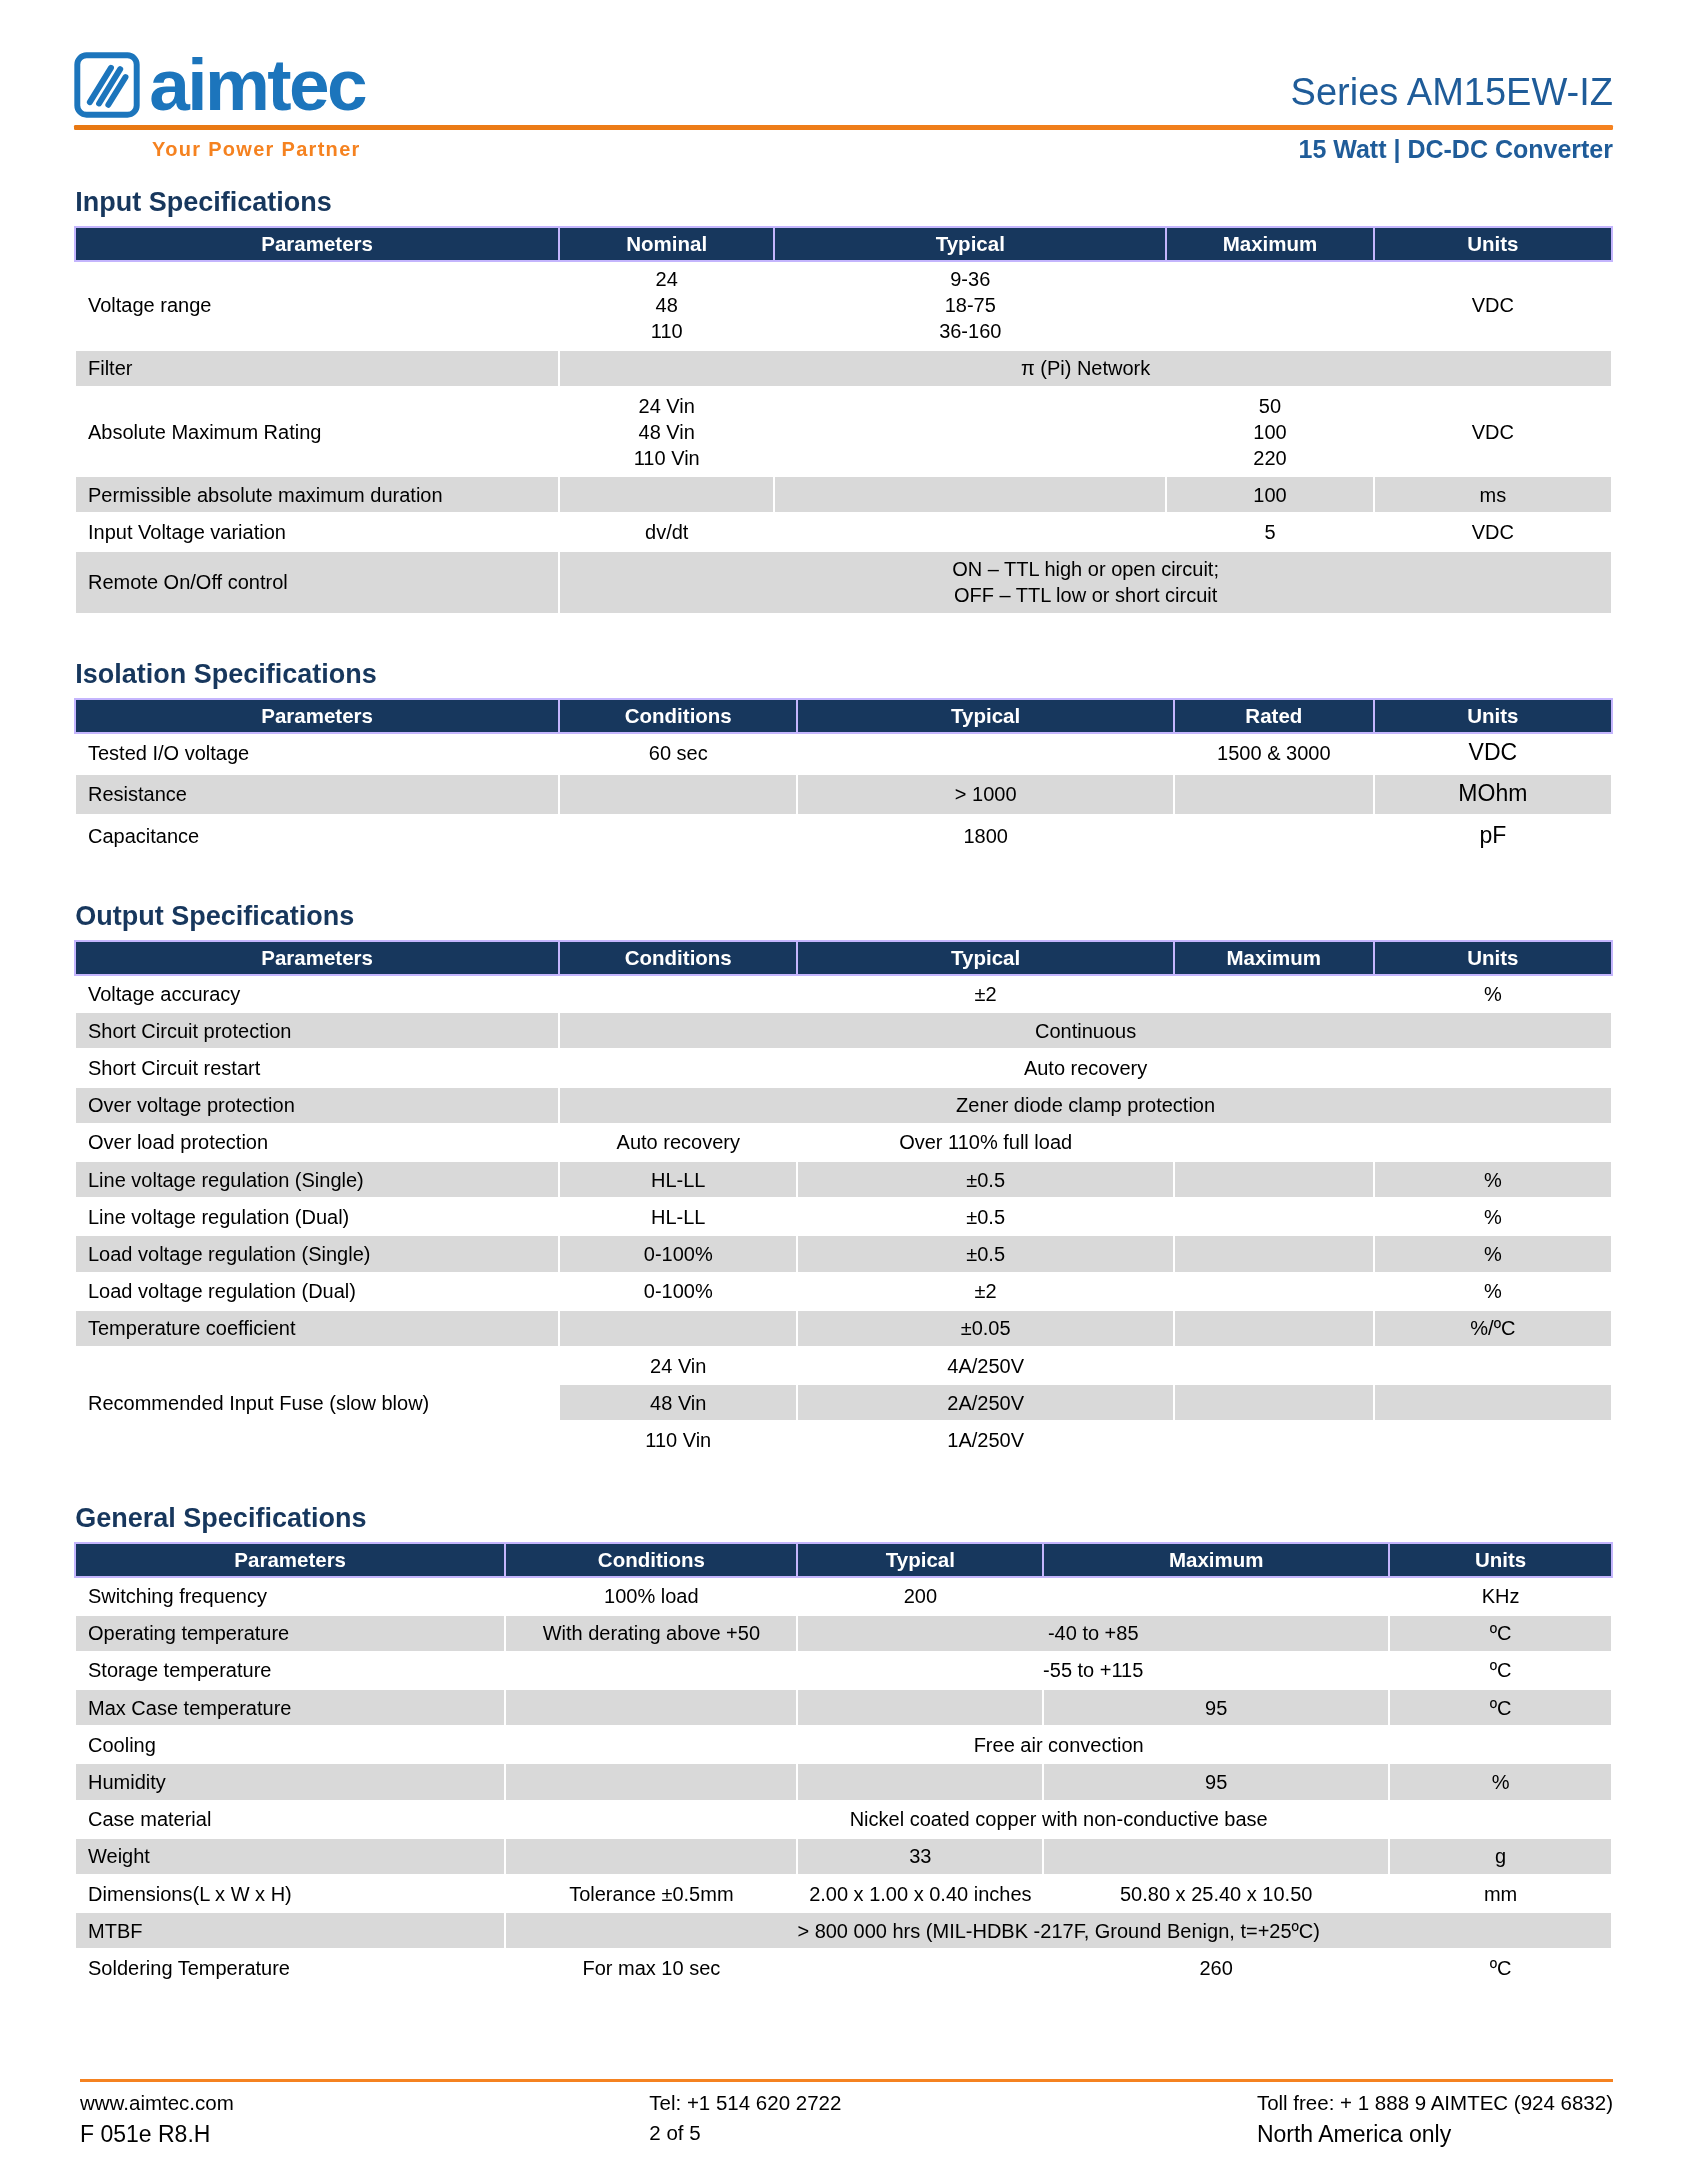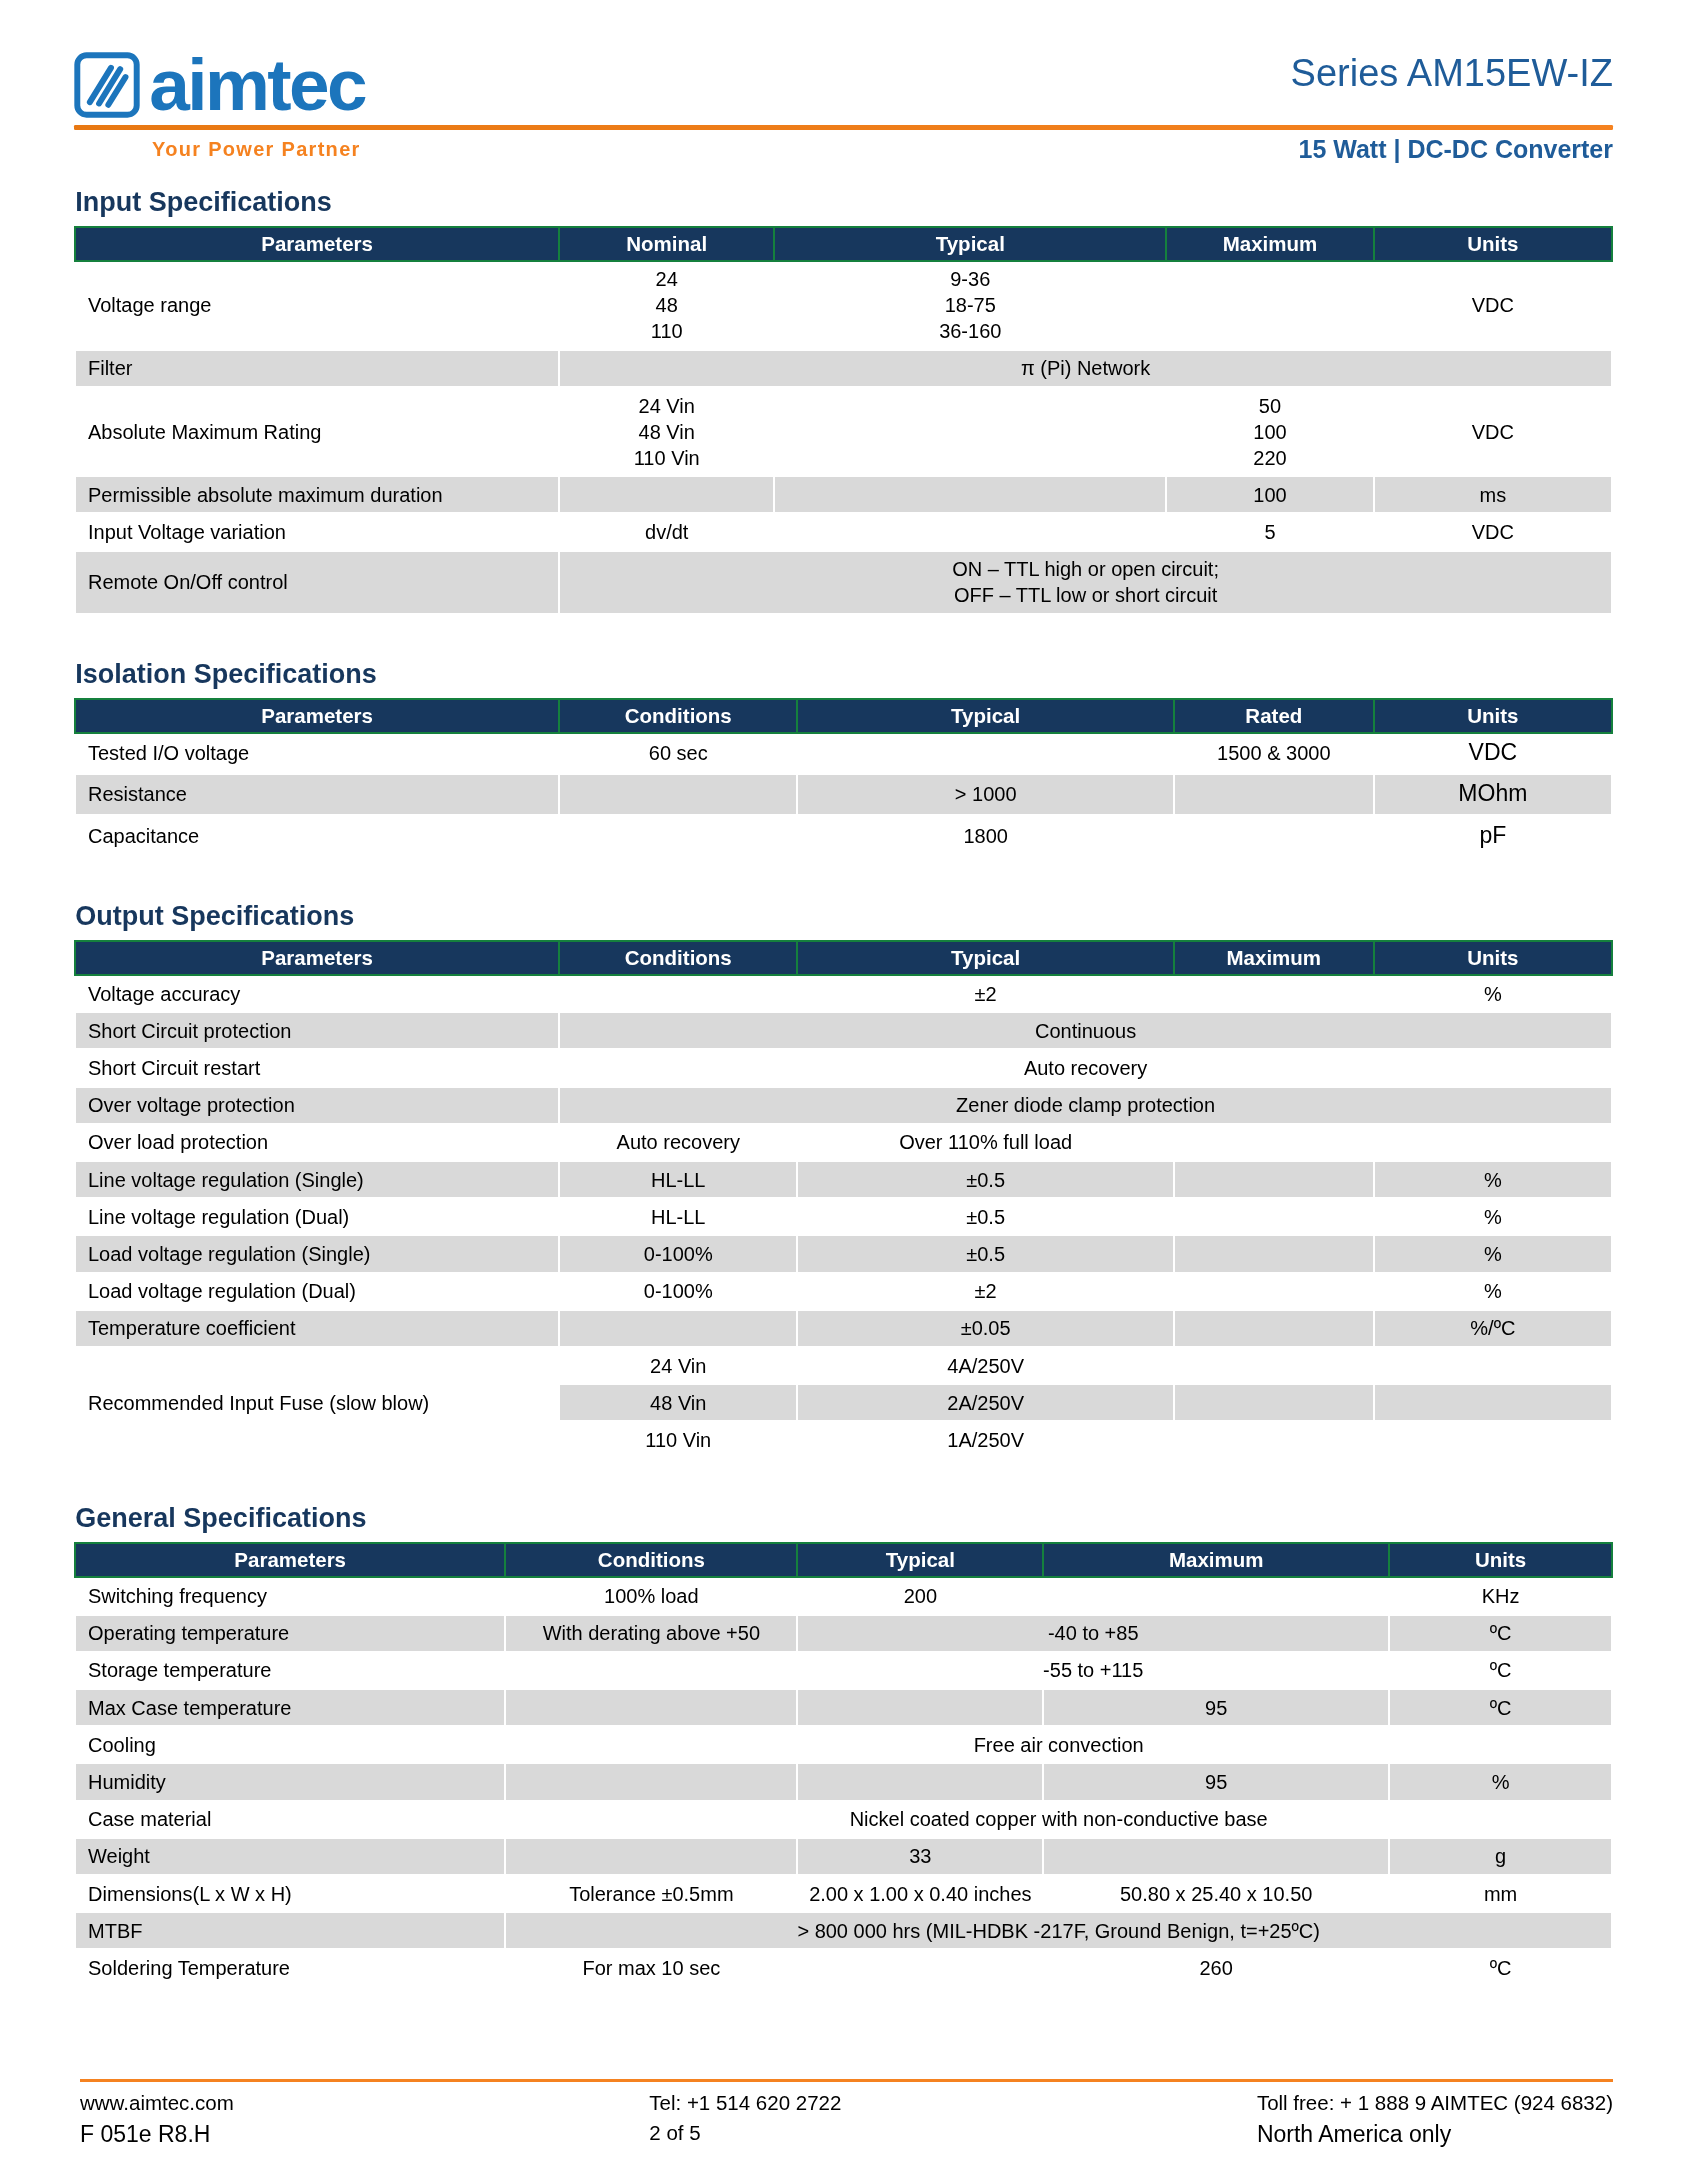--- a/index.html
+++ b/index.html
@@ -11,20 +11,21 @@
     height: 2183px;
     background: #fff;
     overflow: hidden;
   }
   .content { padding: 52px 74px 0 74px; }
 
   
   .header-top {
     display: flex;
     justify-content: space-between;
+    align-items: flex-end;
     margin-bottom: 6.6px;
   }
   .logo { display: flex; align-items: center; gap: 9.3px; }
   .logo-icon { width: 66px; height: 66px; }
   .logo-text {
     font-size: 73px;
     font-weight: bold;
     color: var(--logo_blue, #1C75BC);
     letter-spacing: -2.6px;
     line-height: 0.9;
@@ -74,21 +75,21 @@
     table-layout: fixed;
     font-size: 20px;
   }
   th {
     background: var(--navy, #17375D);
     color: #fff;
     font-weight: bold;
     font-size: 20.5px;
     text-align: center;
     padding: 4px 5.3px;
-    border: 2px solid #15803d;
+    border: 2px solid #c4b5fd;
   }
   td {
     text-align: center;
     vertical-align: middle;
     padding: 4.6px 6.6px;
     border: 2px solid #fff;
     white-space: pre-line;
     line-height: 1.3;
     background: #fff;
     overflow: hidden;

